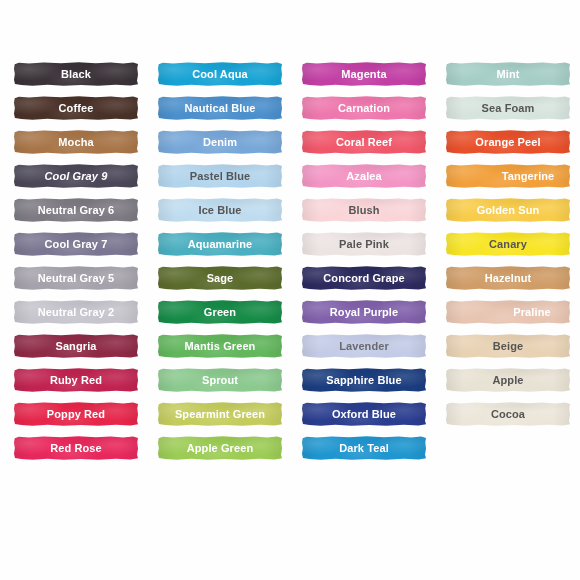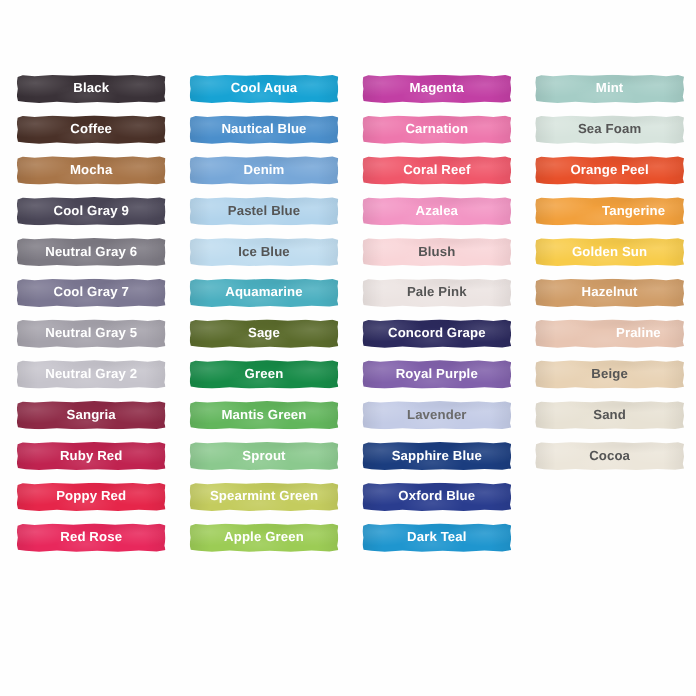--- a/index.html
+++ b/index.html
@@ -107,21 +107,21 @@
         <div class="swatch">
           <div class="paint" style="background-color: rgb(74, 49, 40);"></div>
           <div class="label" style="color: rgb(255, 255, 255);">Coffee</div>
         </div>
         <div class="swatch">
           <div class="paint" style="background-color: rgb(168, 117, 72);"></div>
           <div class="label" style="color: rgb(255, 255, 255);">Mocha</div>
         </div>
         <div class="swatch">
           <div class="paint" style="background-color: rgb(75, 71, 88);"></div>
-          <div class="label" style="color: rgb(255, 255, 255);">Cool Gray 9</div>
+          <div class="label" style="color: rgb(255, 255, 255); font-style: italic;">Cool Gray 9</div>
         </div>
         <div class="swatch">
           <div class="paint" style="background-color: rgb(125, 122, 131);"></div>
           <div class="label" style="color: rgb(255, 255, 255);">Neutral Gray 6</div>
         </div>
         <div class="swatch">
           <div class="paint" style="background-color: rgb(123, 119, 146);"></div>
           <div class="label" style="color: rgb(255, 255, 255);">Cool Gray 7</div>
         </div>
         <div class="swatch">
@@ -264,34 +264,38 @@
         </div>
         <div class="swatch">
           <div class="paint" style="background-color: rgb(242, 160, 60);"></div>
           <div class="label" style="color: rgb(255, 255, 255); margin-left: 40px;">Tangerine</div>
         </div>
         <div class="swatch">
           <div class="paint" style="background-color: rgb(248, 204, 74);"></div>
           <div class="label" style="color: rgb(255, 255, 255);">Golden Sun</div>
         </div>
         <div class="swatch">
+          <div class="paint" style="background-color: rgb(248, 229, 37);"></div>
+          <div class="label" style="color: rgb(85, 85, 85);">Canary</div>
+        </div>
+        <div class="swatch">
           <div class="paint" style="background-color: rgb(208, 157, 104);"></div>
           <div class="label" style="color: rgb(255, 255, 255);">Hazelnut</div>
         </div>
         <div class="swatch">
           <div class="paint" style="background-color: rgb(232, 197, 178);"></div>
           <div class="label" style="color: rgb(255, 255, 255); margin-left: 48px;">Praline</div>
         </div>
         <div class="swatch">
           <div class="paint" style="background-color: rgb(232, 210, 180);"></div>
           <div class="label" style="color: rgb(85, 85, 85);">Beige</div>
         </div>
         <div class="swatch">
           <div class="paint" style="background-color: rgb(232, 226, 212);"></div>
-          <div class="label" style="color: rgb(85, 85, 85);">Sand</div>
+          <div class="label" style="color: rgb(85, 85, 85);">Apple</div>
         </div>
         <div class="swatch">
           <div class="paint" style="background-color: rgb(236, 230, 218);"></div>
           <div class="label" style="color: rgb(85, 85, 85);">Cocoa</div>
         </div>
       </div>
     </div>
 </div>
 
 </body></html>

